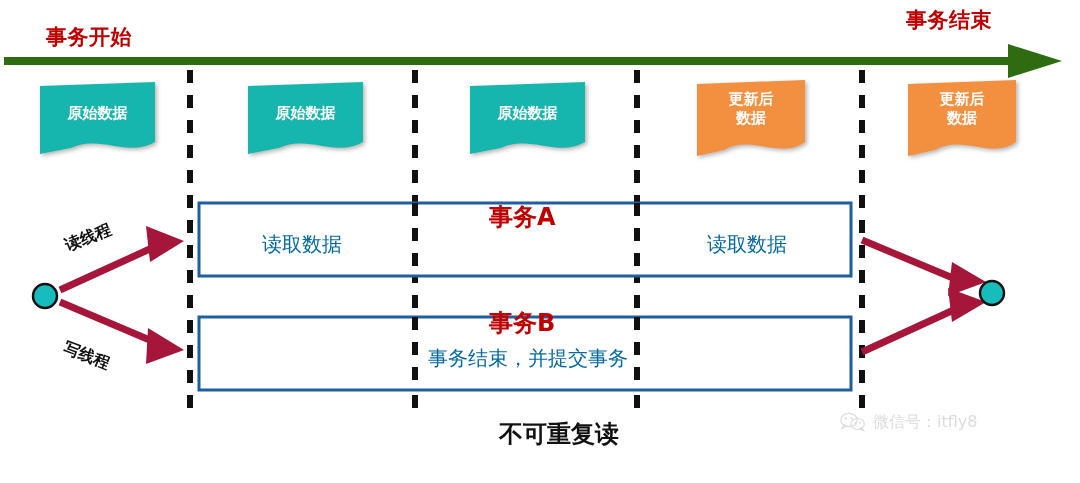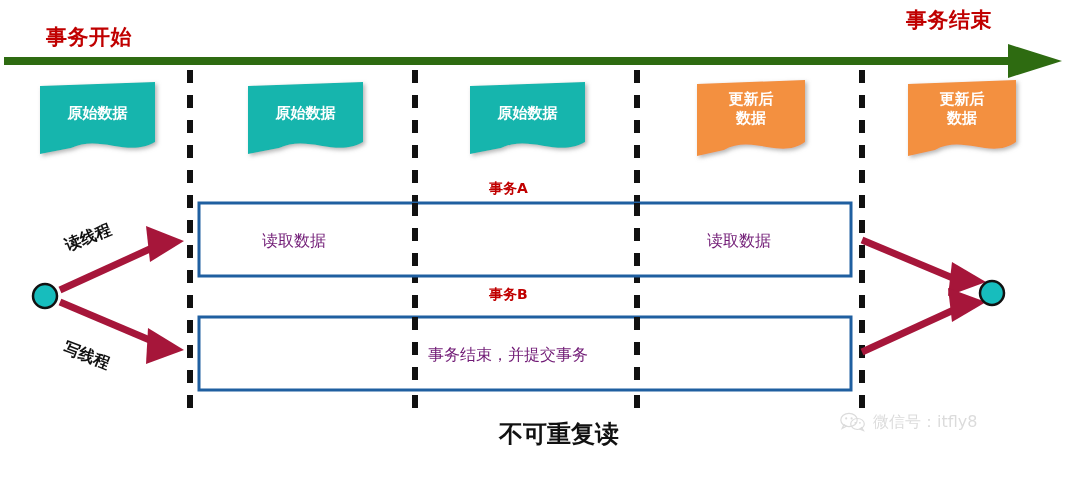--- a/index.html
+++ b/index.html
@@ -45,33 +45,34 @@
     font-size: 15px;
     font-weight: bold;
     text-align: center;
     line-height: 1.25;
     white-space: pre-line;
     pointer-events: none;
   }
 
   
   .txn-title {
-    font-size: 14px;
+    font-size: 24px;
     font-weight: bold;
     color: #C00000;
     white-space: nowrap;
+    margin-top: 21px;
   }
   #txn-a-title { left: 489px; top: 180px; }
   #txn-b-title { left: 489px; top: 286px; }
 
   
   .cell-text {
     position: absolute;
-    font-size: 16px;
-    color: #701a75;
+    font-size: 20px;
+    color: #0369a1;
     white-space: nowrap;
   }
 
   
   .thread-label {
     font-size: 16px;
     font-weight: bold;
     color: #111111;
     white-space: nowrap;
     transform-origin: left center;

